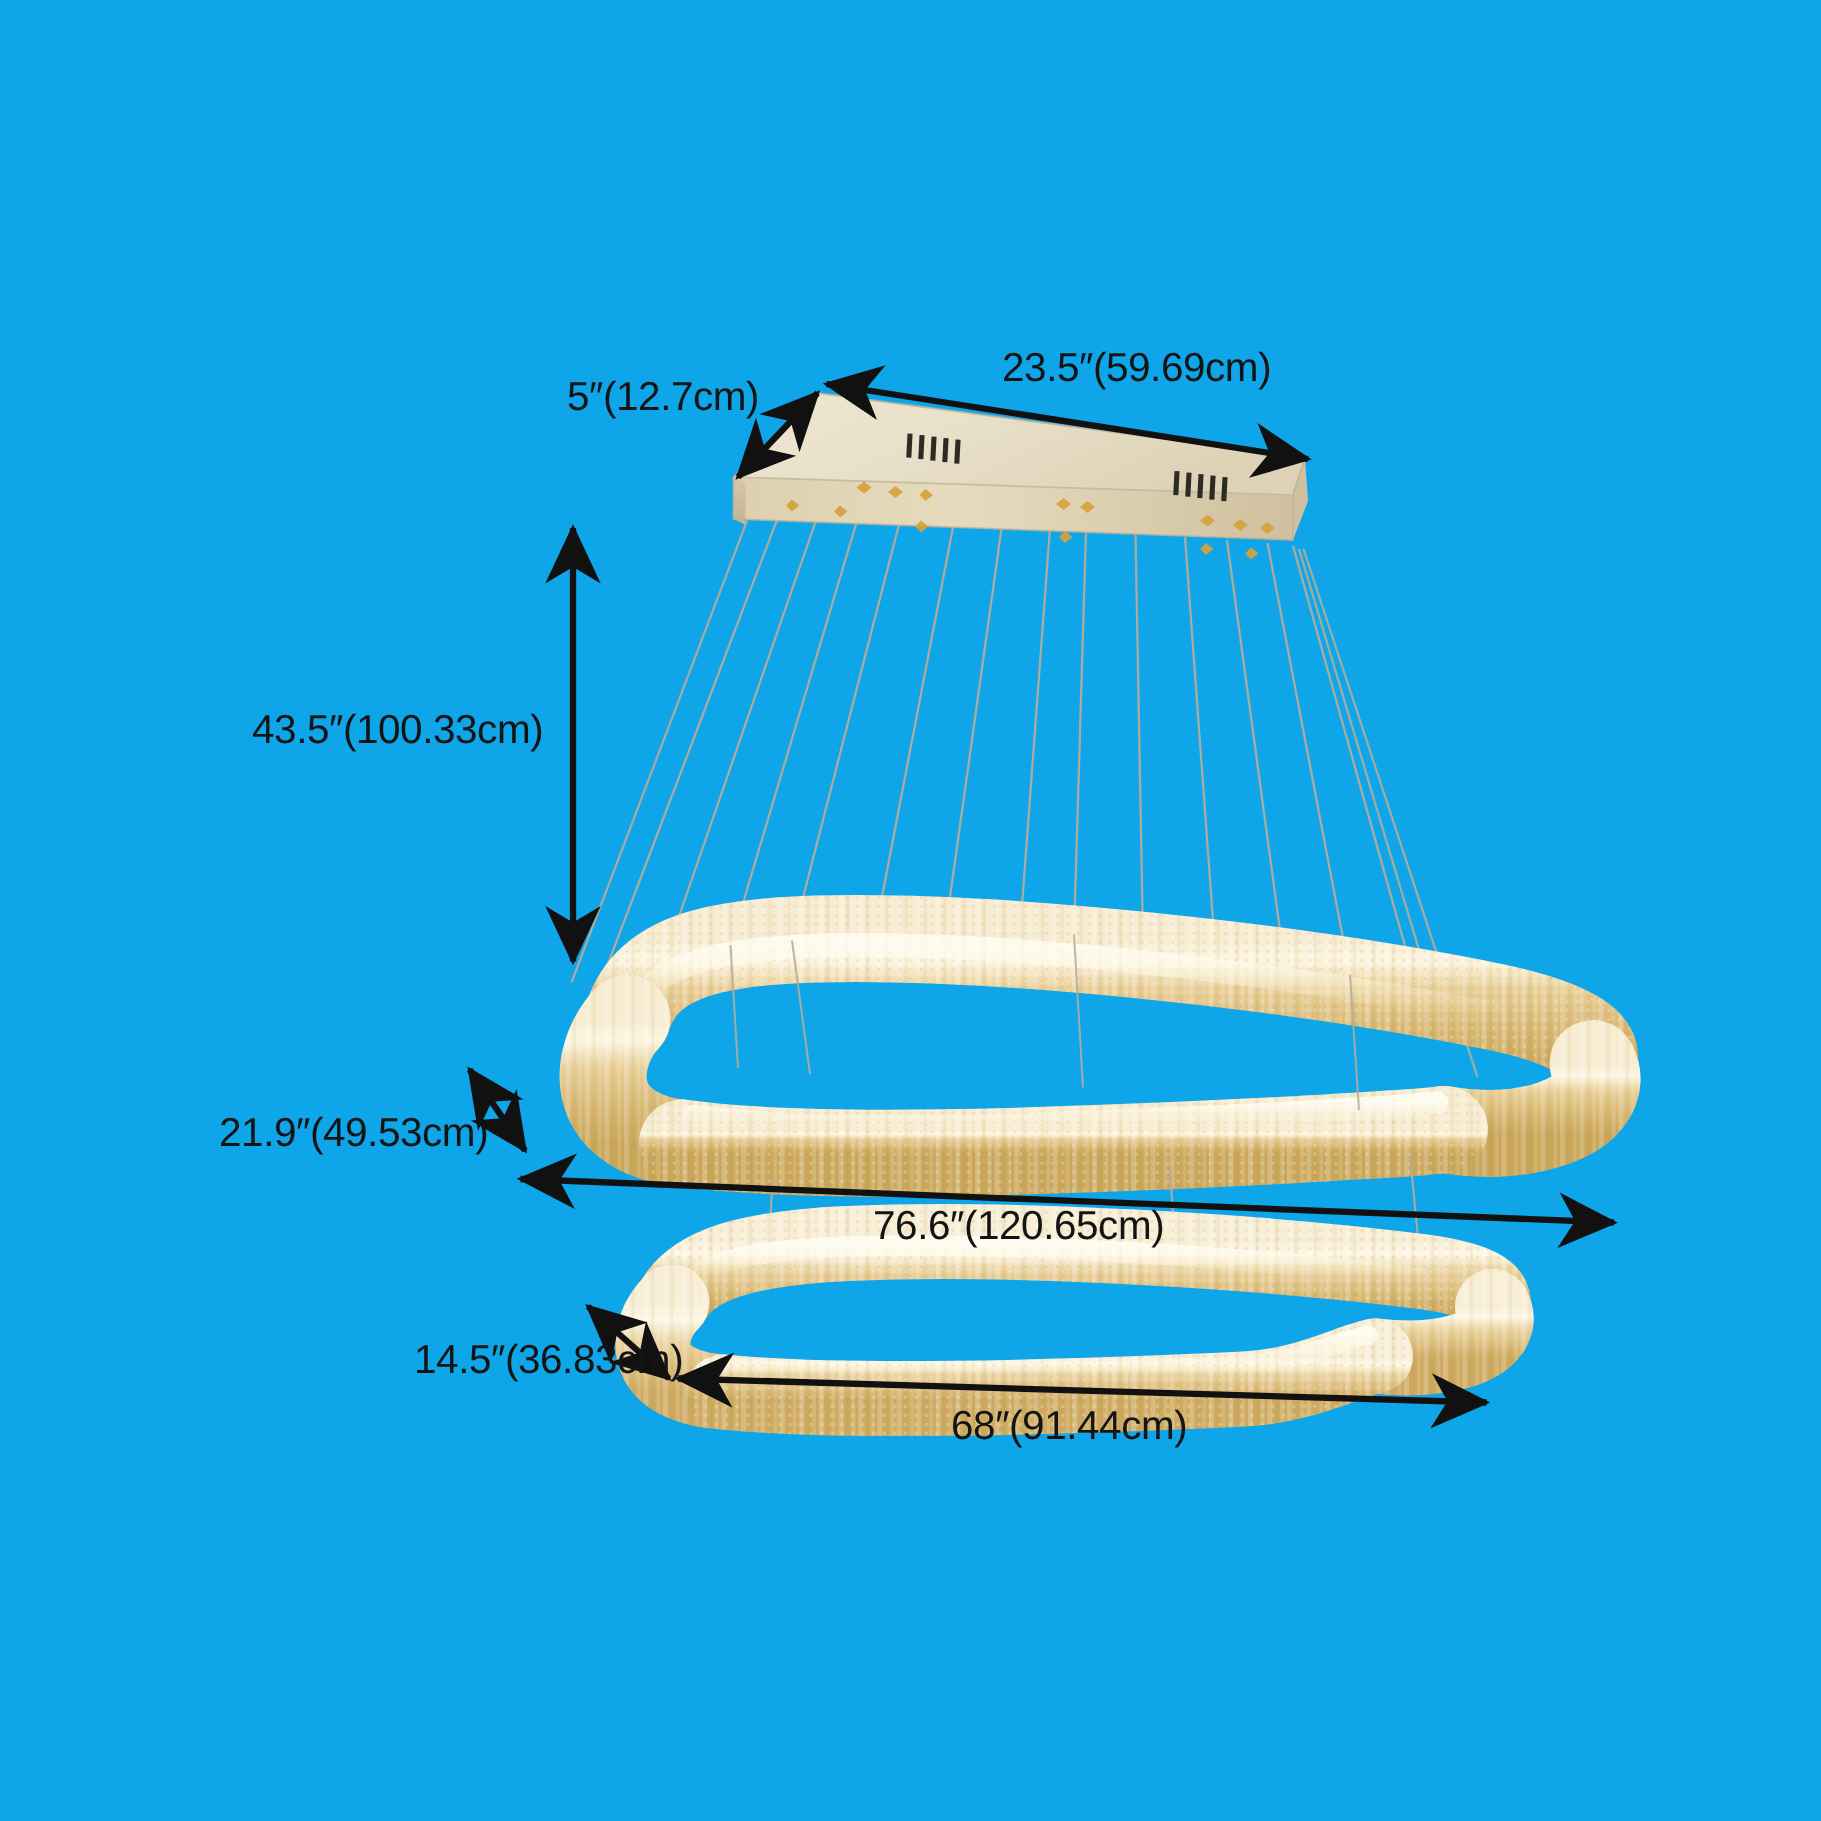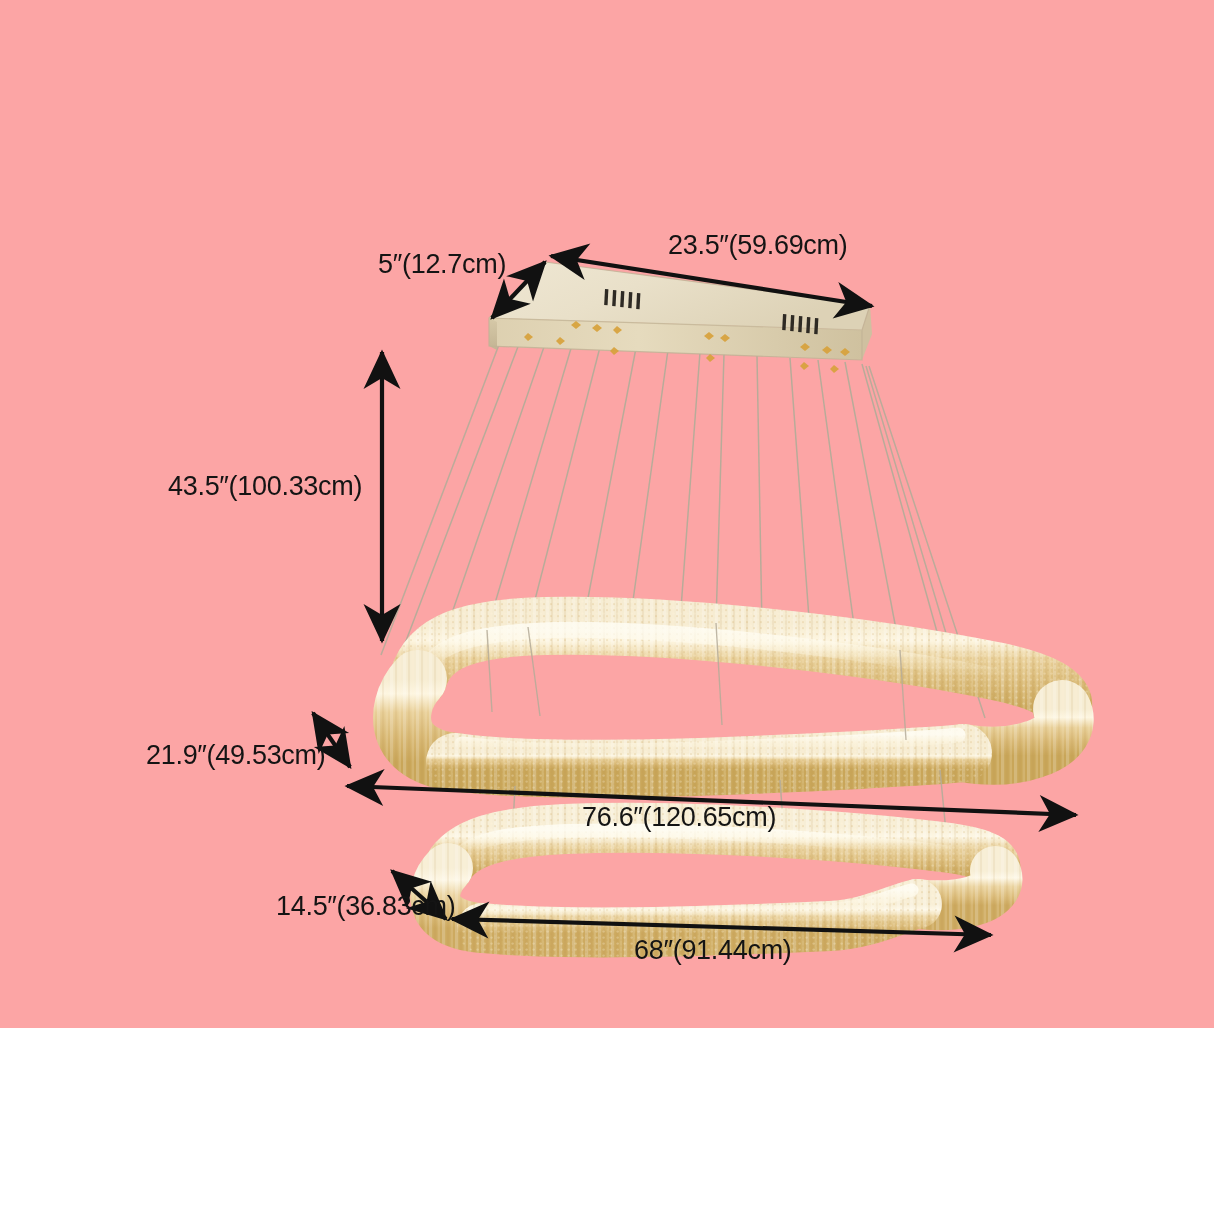--- a/index.html
+++ b/index.html
@@ -1,19 +1,19 @@
 <!DOCTYPE html>
 <html><head>
 <meta charset="utf-8">
 <title>Chandelier Dimension Diagram</title>
 <style>
   html,body{margin:0;padding:0;background:#ffffff;}
   body{width:1214px;height:1214px;overflow:hidden;
        font-family:"Liberation Sans","DejaVu Sans",sans-serif;}
-  #stage{position:relative;width:1214px;height:1028px;background:#fca5a5;}
+  #stage{position:relative;width:1214px;height:1214px;background:#0ea5e9;}
   #art{position:absolute;inset:0;width:1214px;height:1214px;}
   .dim-label{
     position:absolute;
     color:#141414;
     font-family:"Liberation Sans","DejaVu Sans",sans-serif;
     font-size:27px;
     font-weight:400;
     letter-spacing:-0.3px;
     white-space:nowrap;
     line-height:1;

